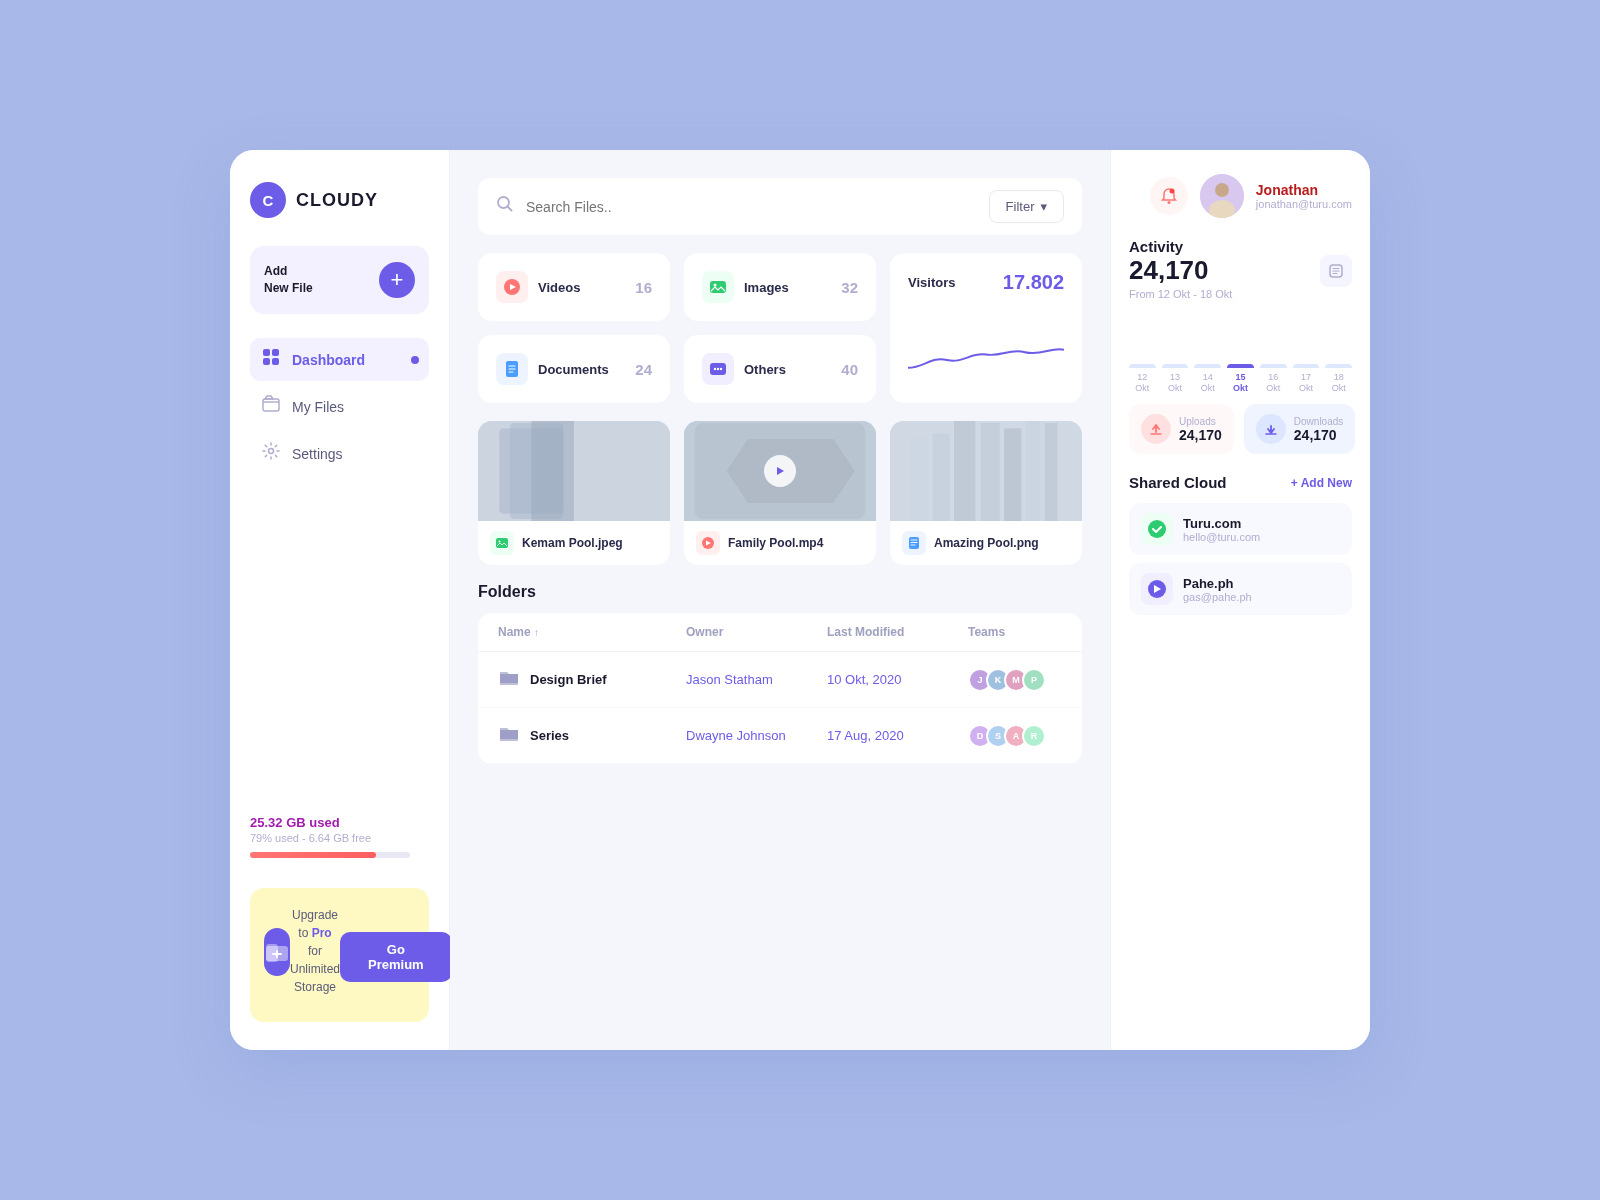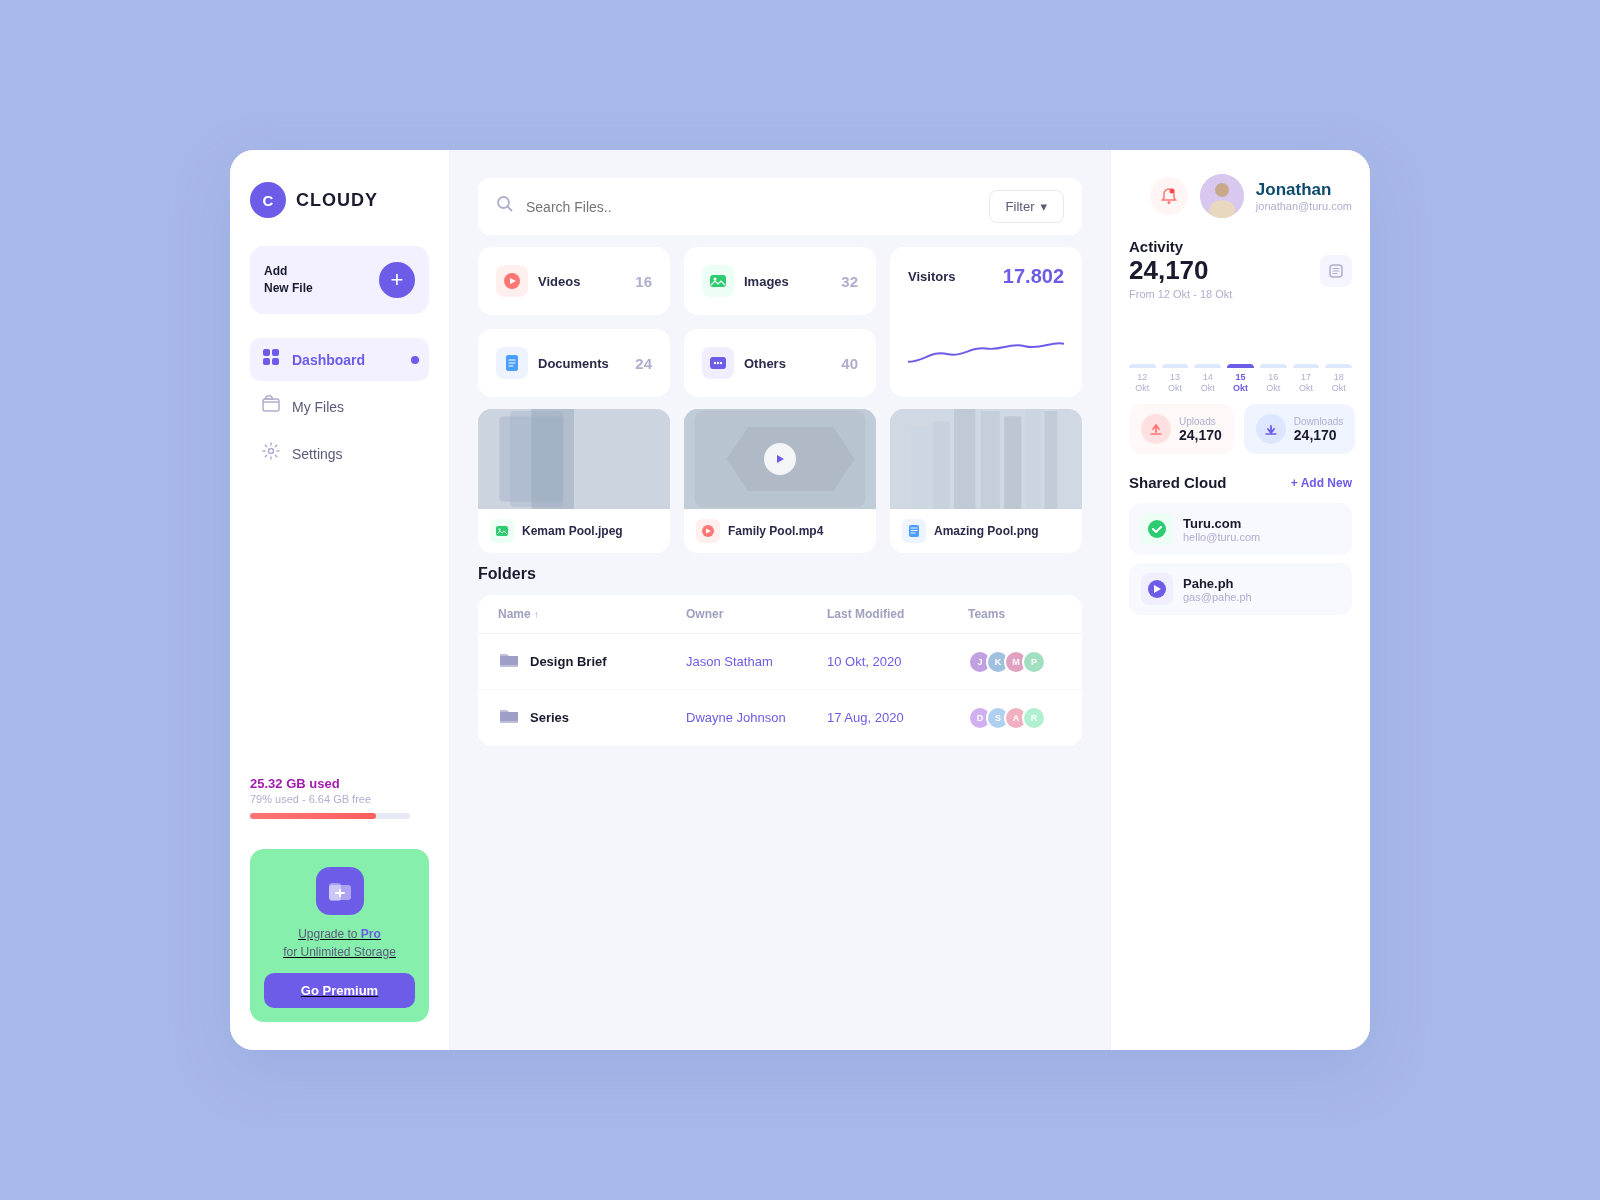--- a/index.html
+++ b/index.html
@@ -89,28 +89,27 @@
     .storage-used { font-size: 13px; font-weight: 700; color: #a21caf; }
     .storage-desc { font-size: 11px; color: #b0aed0; margin-top: 2px; }
     .storage-bar-bg {
       background: #e8e8f5; border-radius: 4px; height: 6px; margin-top: 8px; width: 160px;
     }
     .storage-bar-fill {
       background: linear-gradient(90deg, #ff7675, #fd5e5e);
       height: 6px; border-radius: 4px; width: 79%;
     }
     .upgrade-card {
-      background: #86efac;
+      background: #fef9c3;
       border-radius: 14px;
       padding: 18px 14px 14px;
       display: flex;
-      flex-direction: column;
+      flex-direction: row;
       align-items: center;
       margin-top: 18px;
-      text-decoration: underline;
     }
     .upgrade-icon {
       width: 48px; height: 48px;
       background: #6c5ce7;
       border-radius: 14px;
       display: flex; align-items: center; justify-content: center;
       margin-bottom: 10px;
       color: white; font-size: 20px;
     }
     .upgrade-text {
@@ -129,21 +128,21 @@
       width: 100%;
     }
     
     .main-content {
       flex: 1;
       background: #f5f6fb;
       padding: 28px 28px 20px;
       overflow-y: auto;
       display: flex;
       flex-direction: column;
-      gap: 12px;
+      gap: 18px;
     }
     
     .search-row {
       display: flex;
       gap: 12px;
       align-items: center;
       background: white;
       border-radius: 12px;
       padding: 12px 18px;
     }
@@ -280,21 +279,21 @@
       overflow: hidden;
       display: flex; align-items: center; justify-content: center;
     }
     .user-avatar-inner {
       width: 100%; height: 100%;
       background: linear-gradient(160deg, #c8b8f0 0%, #f0e8d8 100%);
       display: flex; align-items: center; justify-content: center;
       font-size: 20px;
     }
     .user-info { display: flex; flex-direction: column; }
-    .user-name { font-size: 17px; font-weight: 700; color: #0c4a6e; }
+    .user-name { font-size: 14px; font-weight: 700; color: #b91c1c; }
     .user-email { font-size: 11px; color: #b0aed0; }
     .activity-section {}
     .activity-title { font-size: 15px; font-weight: 800; color: #1a1a2e; }
     .activity-count { font-size: 26px; font-weight: 800; color: #1a1a2e; }
     .activity-period { font-size: 11px; color: #b0aed0; margin-top: 2px; }
     .activity-header-row {
       display: flex; justify-content: space-between; align-items: flex-start; margin-bottom: 14px;
     }
     .activity-btn {
       width: 32px; height: 32px;

